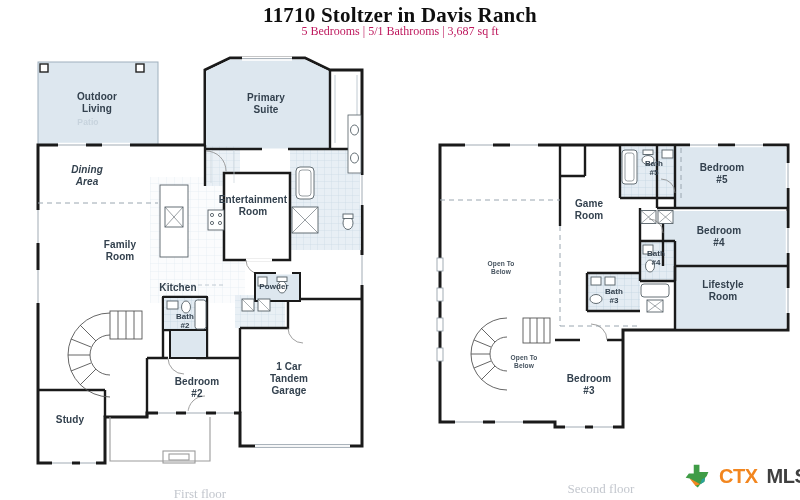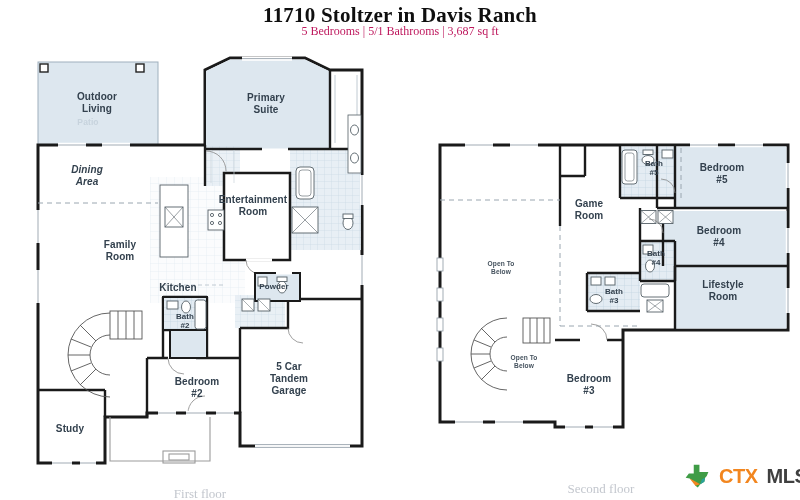--- a/index.html
+++ b/index.html
@@ -237,24 +237,24 @@
 <span class="rlabel" style="left:88px;top:251px;margin-left:32px;">Family
 Room</span>
 <span class="rlabel" style="left:178px;top:264px;margin-top:24px;">Kitchen</span>
 <span class="rlabel" style="left:253px;top:206px;">Entertainment
 Room</span>
 <span class="rlabel sm" style="left:274px;top:287px;text-align:right;">Powder</span>
 <span class="rlabel sm" style="left:185px;top:321px;">Bath
 #2</span>
 <span class="rlabel" style="left:197px;top:388px;">Bedroom
 #2</span>
-<span class="rlabel" style="left:289px;top:379px;">5 Car
+<span class="rlabel" style="left:289px;top:379px;">1 Car
 Tandem
 Garage</span>
-<span class="rlabel" style="left:70px;top:429px;">Study</span>
+<span class="rlabel" style="left:70px;top:420px;">Study</span>
 
 <span class="rlabel xs" style="left:501px;top:268px;">Open To
 Below</span>
 <span class="rlabel" style="left:589px;top:210px;">Game
 Room</span>
 <span class="rlabel sm" style="left:654px;top:168px;">Bath
 #5</span>
 <span class="rlabel" style="left:722px;top:174px;">Bedroom
 #5</span>
 <span class="rlabel" style="left:719px;top:237px;">Bedroom

